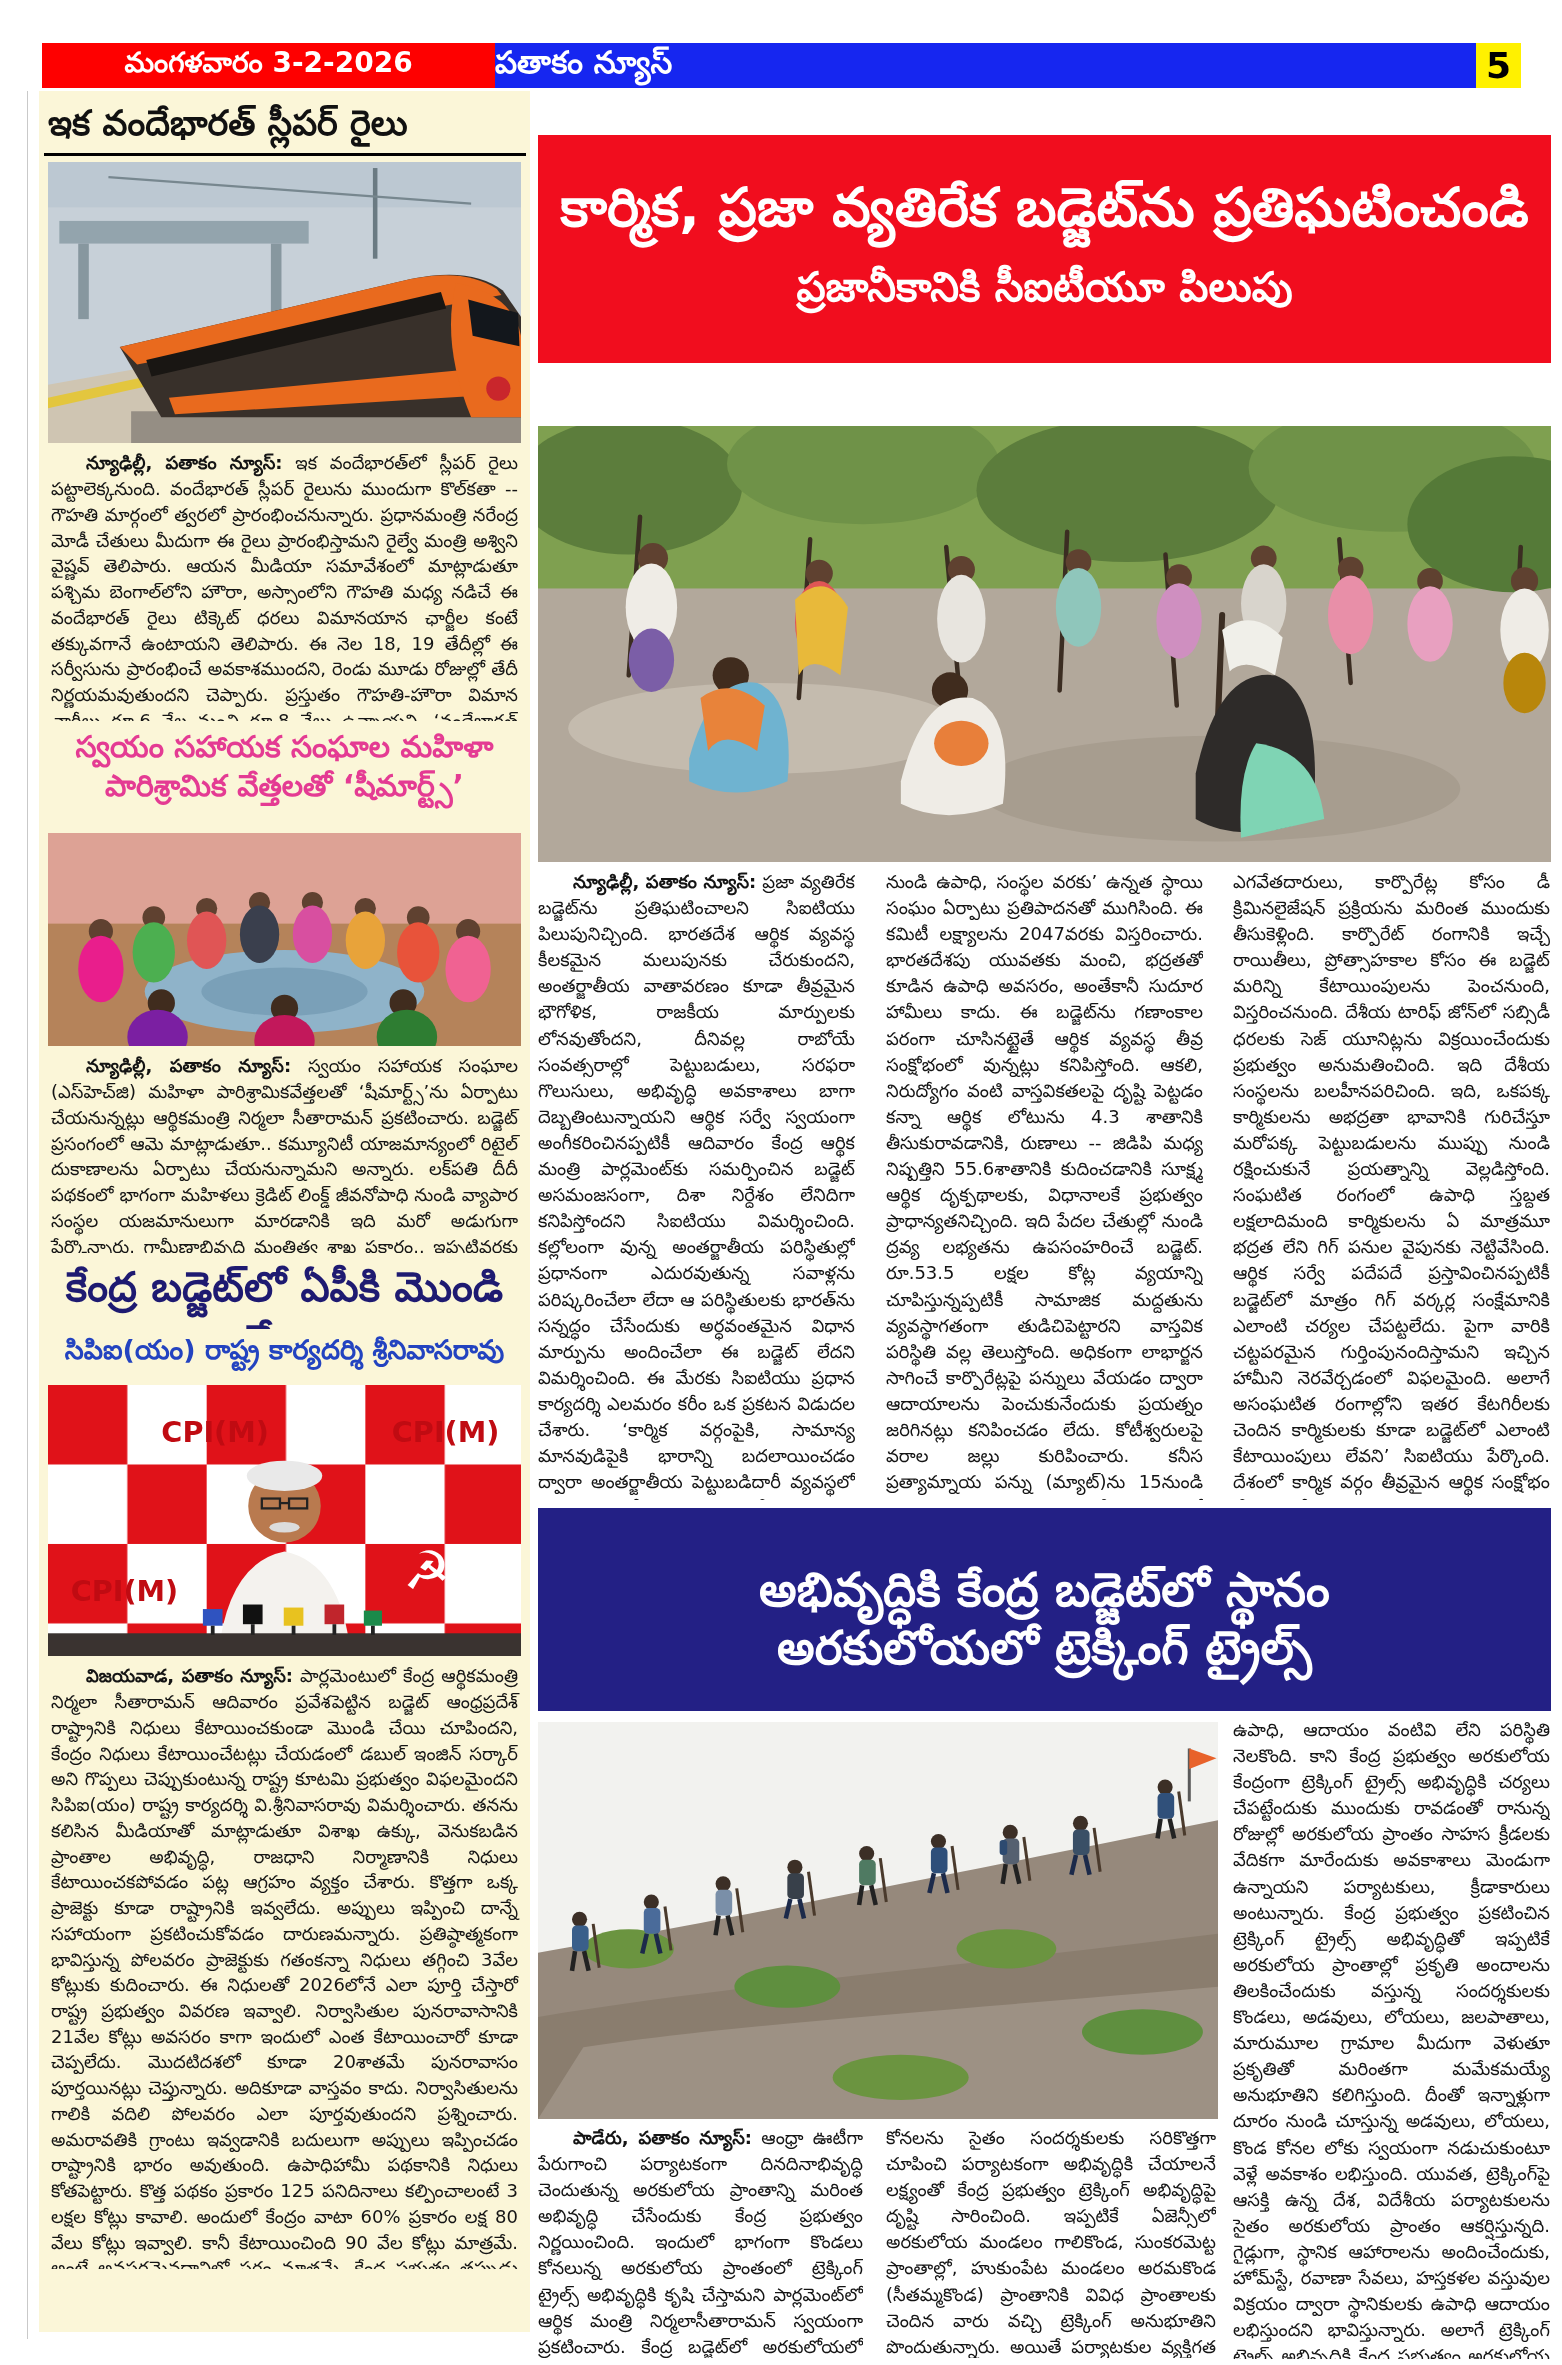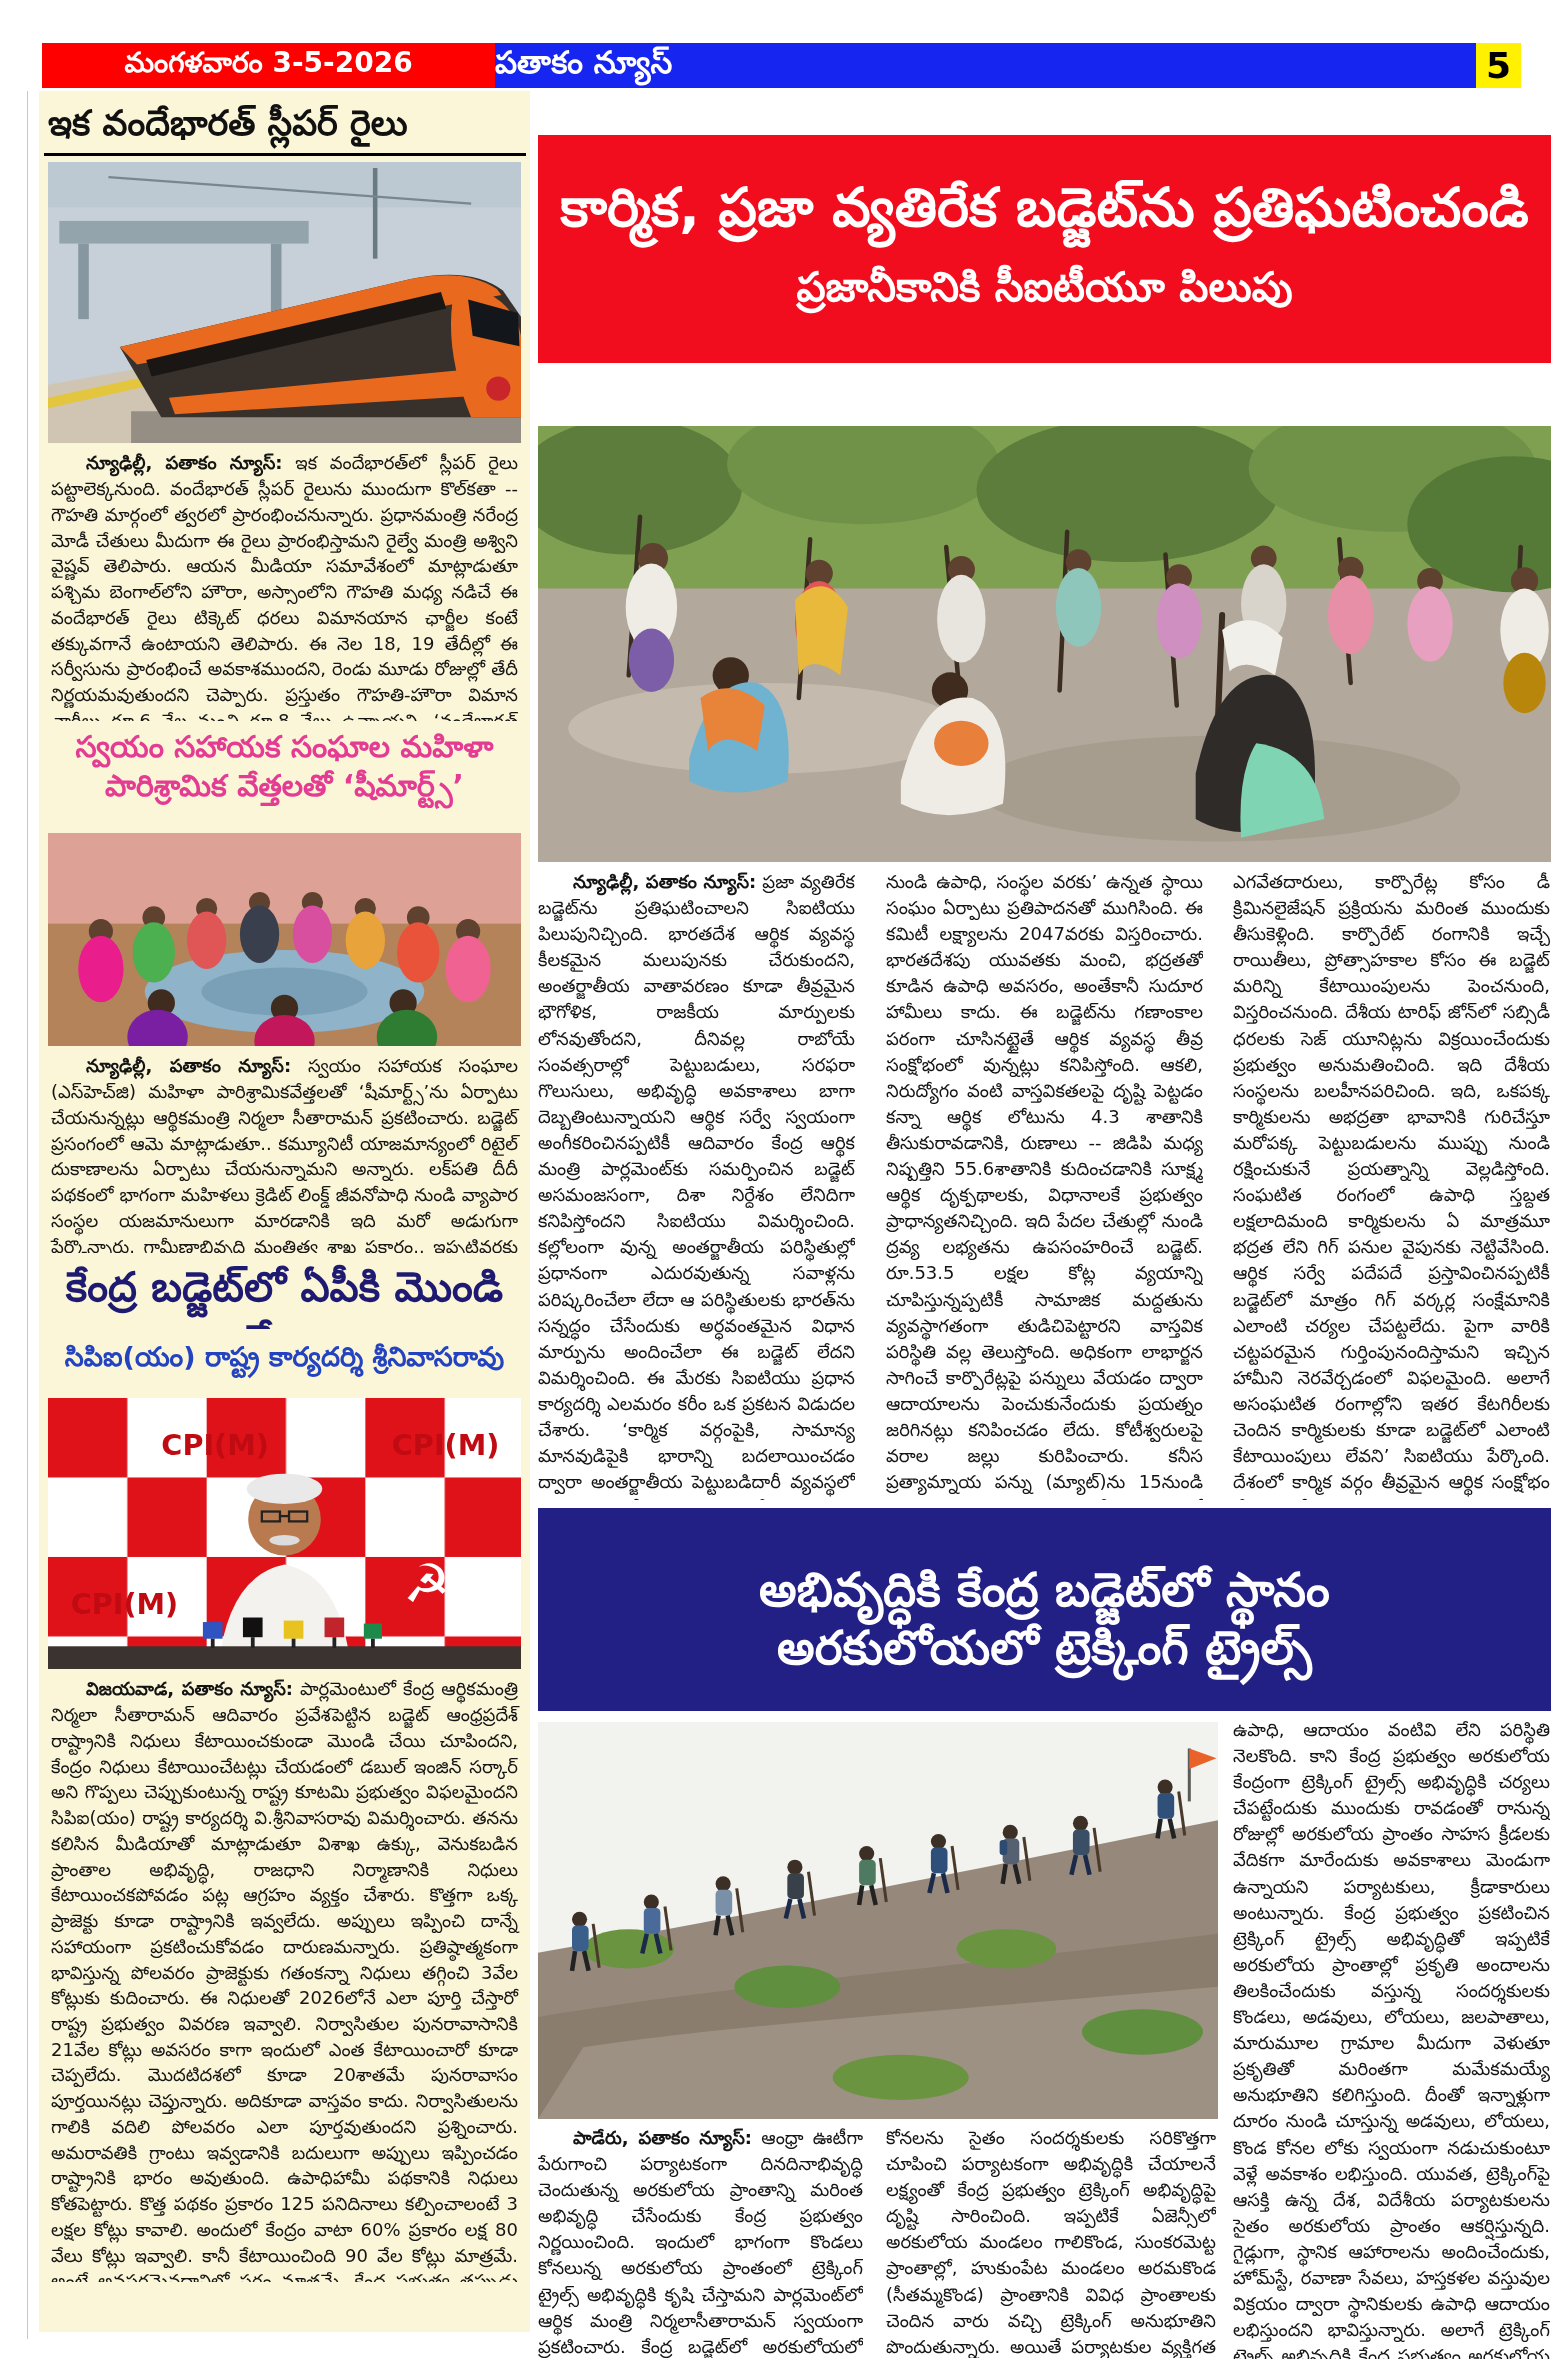--- a/index.html
+++ b/index.html
@@ -16,21 +16,21 @@
   .mast-page{left:1476px;top:43px;width:45px;background:#fff100;color:#000;font-size:36px;justify-content:center;}
   .rule-left{left:26.5px;top:91px;width:1.5px;height:2248px;background:#c9c9c9;}
   
   .left-panel{left:39px;top:91px;width:491px;height:2241px;background:#fbf6d8;}
   .lp-h1{font-size:35px;font-weight:bold;text-align:left;color:#111;padding:10.6px 4.5px 7.6px;border-bottom:3px solid #000000;margin:0 4.5px;line-height:1.25;}
   .lp-photo{display:block;margin:6px auto 3px auto;}
   .lp-body{font-size:18px;line-height:1.43;text-align:justify;padding:4.5px 12px;margin:0;text-indent:35px;}
   .dl{font-weight:bold;}
   .lp-h2{color:#e43b93;font-size:30px;font-weight:bold;text-align:center;line-height:1.3;height:106px;padding-top:6px;margin:0 6px;box-sizing:border-box;}
   .lp-h3{color:#1e1a71;font-size:41px;font-weight:800;text-align:center;line-height:1.3;height:76px;padding-top:7.6px;margin:0;box-sizing:border-box;}
-  .lp-h3sub{color:#2343c0;font-size:27px;font-weight:bold;text-align:center;height:45px;margin:12px;box-sizing:border-box;}
+  .lp-h3sub{color:#2343c0;font-size:27px;font-weight:bold;text-align:center;height:45px;margin:5px;box-sizing:border-box;}
   .h-a1body{height:266px;}
   .h-a2body{height:195px;}
   .h-a3body{height:601px;}
   
   .red-banner{left:538px;top:135px;width:1013px;height:228px;background:#f10d1e;display:flex;flex-direction:column;align-items:center;justify-content:center;}
   .red-h{color:#ffffff;font-size:54px;font-weight:800;text-align:center;line-height:1.15;margin:0 7.6px;}
   .red-sub{color:#ffffff;font-size:41px;font-weight:800;text-align:center;margin-top:23px;}
   .lead-photo{left:538px;top:426px;width:1013px;height:436px;}
   .ncol{font-size:18px;line-height:1.45;text-align:justify;}
   .ncol p{margin:0;text-indent:35px;}
@@ -41,21 +41,21 @@
   .trek-photo{left:538px;top:1722px;width:680px;height:397px;}
   .trek-col1{left:538px;top:2125px;width:325px;height:233px;}
   .trek-col2{left:886px;top:2125px;width:330px;height:233px;}
   .trek-col3{left:1233px;top:1717px;width:317px;height:642px;}
   svg{display:block;}
 </style>
 </head>
 <body>
 
 <div class="abs mast mast-date">
-    <span>మంగళవారం  3-5-2026</span>
+    <span>మంగళవారం  3-2-2026</span>
   </div>
 <div class="abs mast mast-title">
     <span>పతాకం న్యూస్</span>
   </div>
 <div class="abs mast mast-page">
     <span>5</span>
   </div>
 <div class="abs rule-left"></div>
 
 <div class="abs left-panel">

